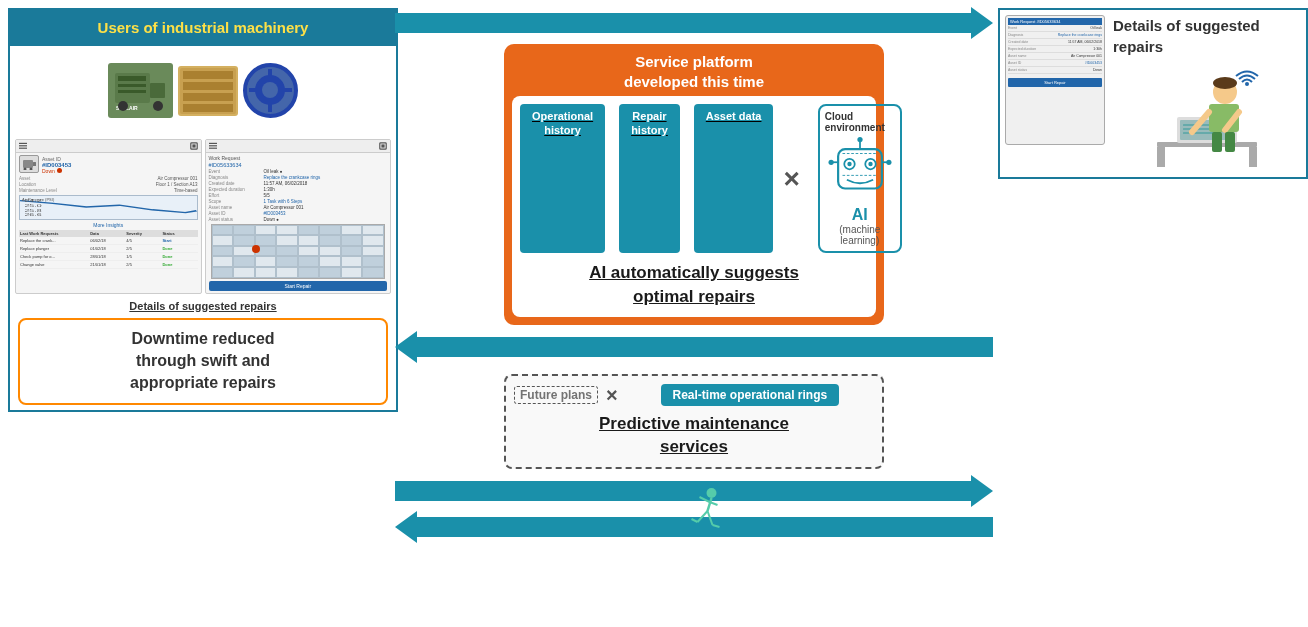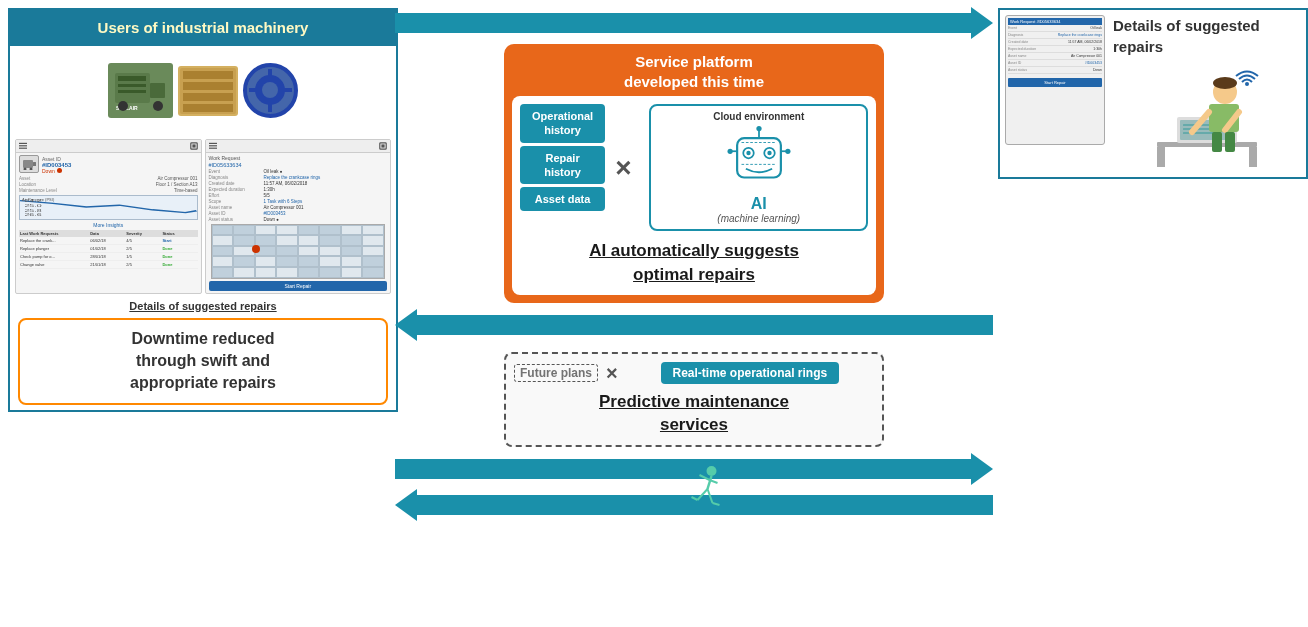--- a/index.html
+++ b/index.html
@@ -18,21 +18,21 @@
       background: #fff;
       border: 2px solid #1a7a9a;
       margin: 8px 0 8px 8px;
       position: relative;
       display: flex;
       flex-direction: column;
     }
 
     .left-panel-header {
       background: #1a7a9a;
-      color: #fef9c3;
+      color: #fde047;
       text-align: center;
       font-size: 15px;
       font-weight: bold;
       padding: 8px 5px;
       line-height: 1.3;
     }
 
     .left-panel-content {
       display: flex;
       flex-direction: column;
@@ -310,23 +310,24 @@
 
     .platform-top-row {
       display: flex;
       gap: 5px;
       align-items: stretch;
       margin-bottom: 8px;
     }
 
     .data-boxes {
       display: flex;
-      flex-direction: column;
-      gap: 3px;
+      flex-direction: row;
+      gap: 14px;
       flex: 0 0 auto;
+      text-decoration: underline;
     }
 
     .data-box {
       background: #1a90aa;
       color: #fff;
       font-size: 11px;
       font-weight: bold;
       padding: 5px 12px;
       border-radius: 4px;
       text-align: center;
@@ -369,22 +370,21 @@
     .ai-text {
       font-size: 16px;
       font-weight: bold;
       color: #1a90aa;
       text-align: center;
     }
 
     .ai-subtitle {
       font-size: 10px;
       color: #555;
-      text-align: right;
-      font-style: italic;
+      text-align: center;
     }
 
     .ai-suggests-text {
       text-align: center;
       font-size: 17px;
       font-weight: bold;
       color: #1a1a1a;
       text-decoration: underline;
       line-height: 1.4;
       margin-top: 3px;

